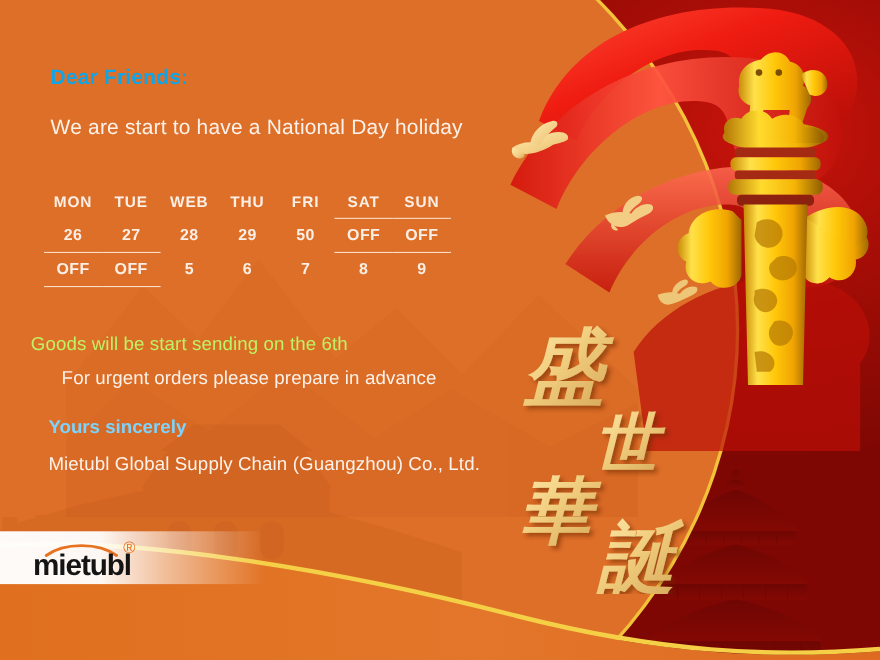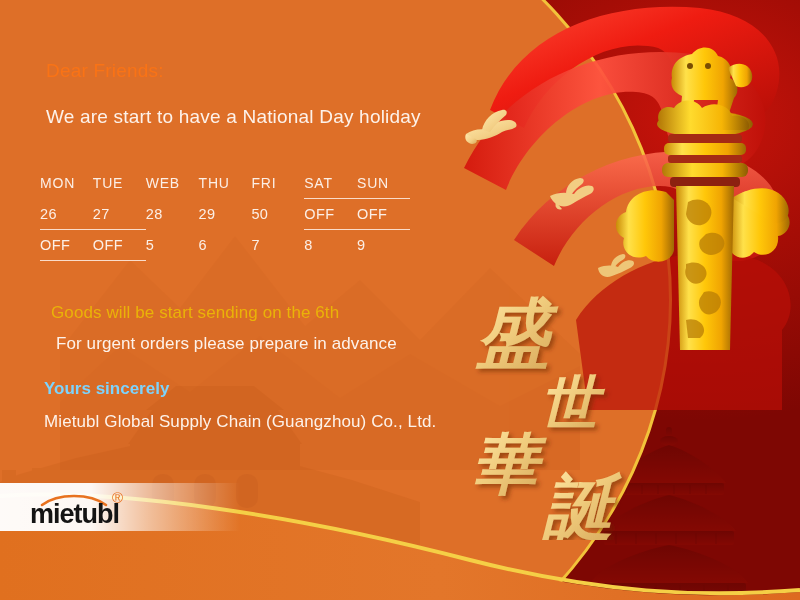--- a/index.html
+++ b/index.html
@@ -128,23 +128,23 @@
   }
 
   
   .content { position: absolute; inset: 0; }
 
   .greeting {
     position: absolute;
     left: 46px;
     top: 60px;
     font-size: 19px;
-    color: #f97316;
+    color: #0ea5e9;
     letter-spacing: .2px;
-    font-weight: 400;
+    font-weight: 700;
   }
   .intro {
     position: absolute;
     left: 46px;
     top: 106px;
     font-size: 19px;
     color: #fdf2ea;
     letter-spacing: .2px;
     font-weight: 300;
   }
@@ -155,39 +155,39 @@
     left: 40px;
     top: 168px;
     width: 370px;
   }
   .cal-table {
     border-collapse: collapse;
     width: 370px;
     table-layout: fixed;
   }
   .cal-table td {
-    text-align: left;
+    text-align: center;
     color: #fcefe6;
     font-size: 14.5px;
-    font-weight: 400;
+    font-weight: 700;
     height: 30px;
     padding: 0;
     letter-spacing: .4px;
     margin-top: 36px;
   }
   .cal-table tr.head td { font-size: 14px; letter-spacing: .8px; }
   td.rule-top   { border-top: 1.6px solid rgba(255,240,230,.85); }
   td.rule-bot   { border-bottom: 1.6px solid rgba(255,240,230,.85); }
 
   .notice-1 {
     position: absolute;
-    left: 51px;
+    left: 28px;
     top: 303px;
     font-size: 17px;
-    color: #eab308;
+    color: #bef264;
     font-weight: 300;
     letter-spacing: .1px;
   }
   .notice-2 {
     position: absolute;
     left: 44px;
     top: 334px;
     font-size: 17px;
     color: #fdf2ea;
     font-weight: 300;

